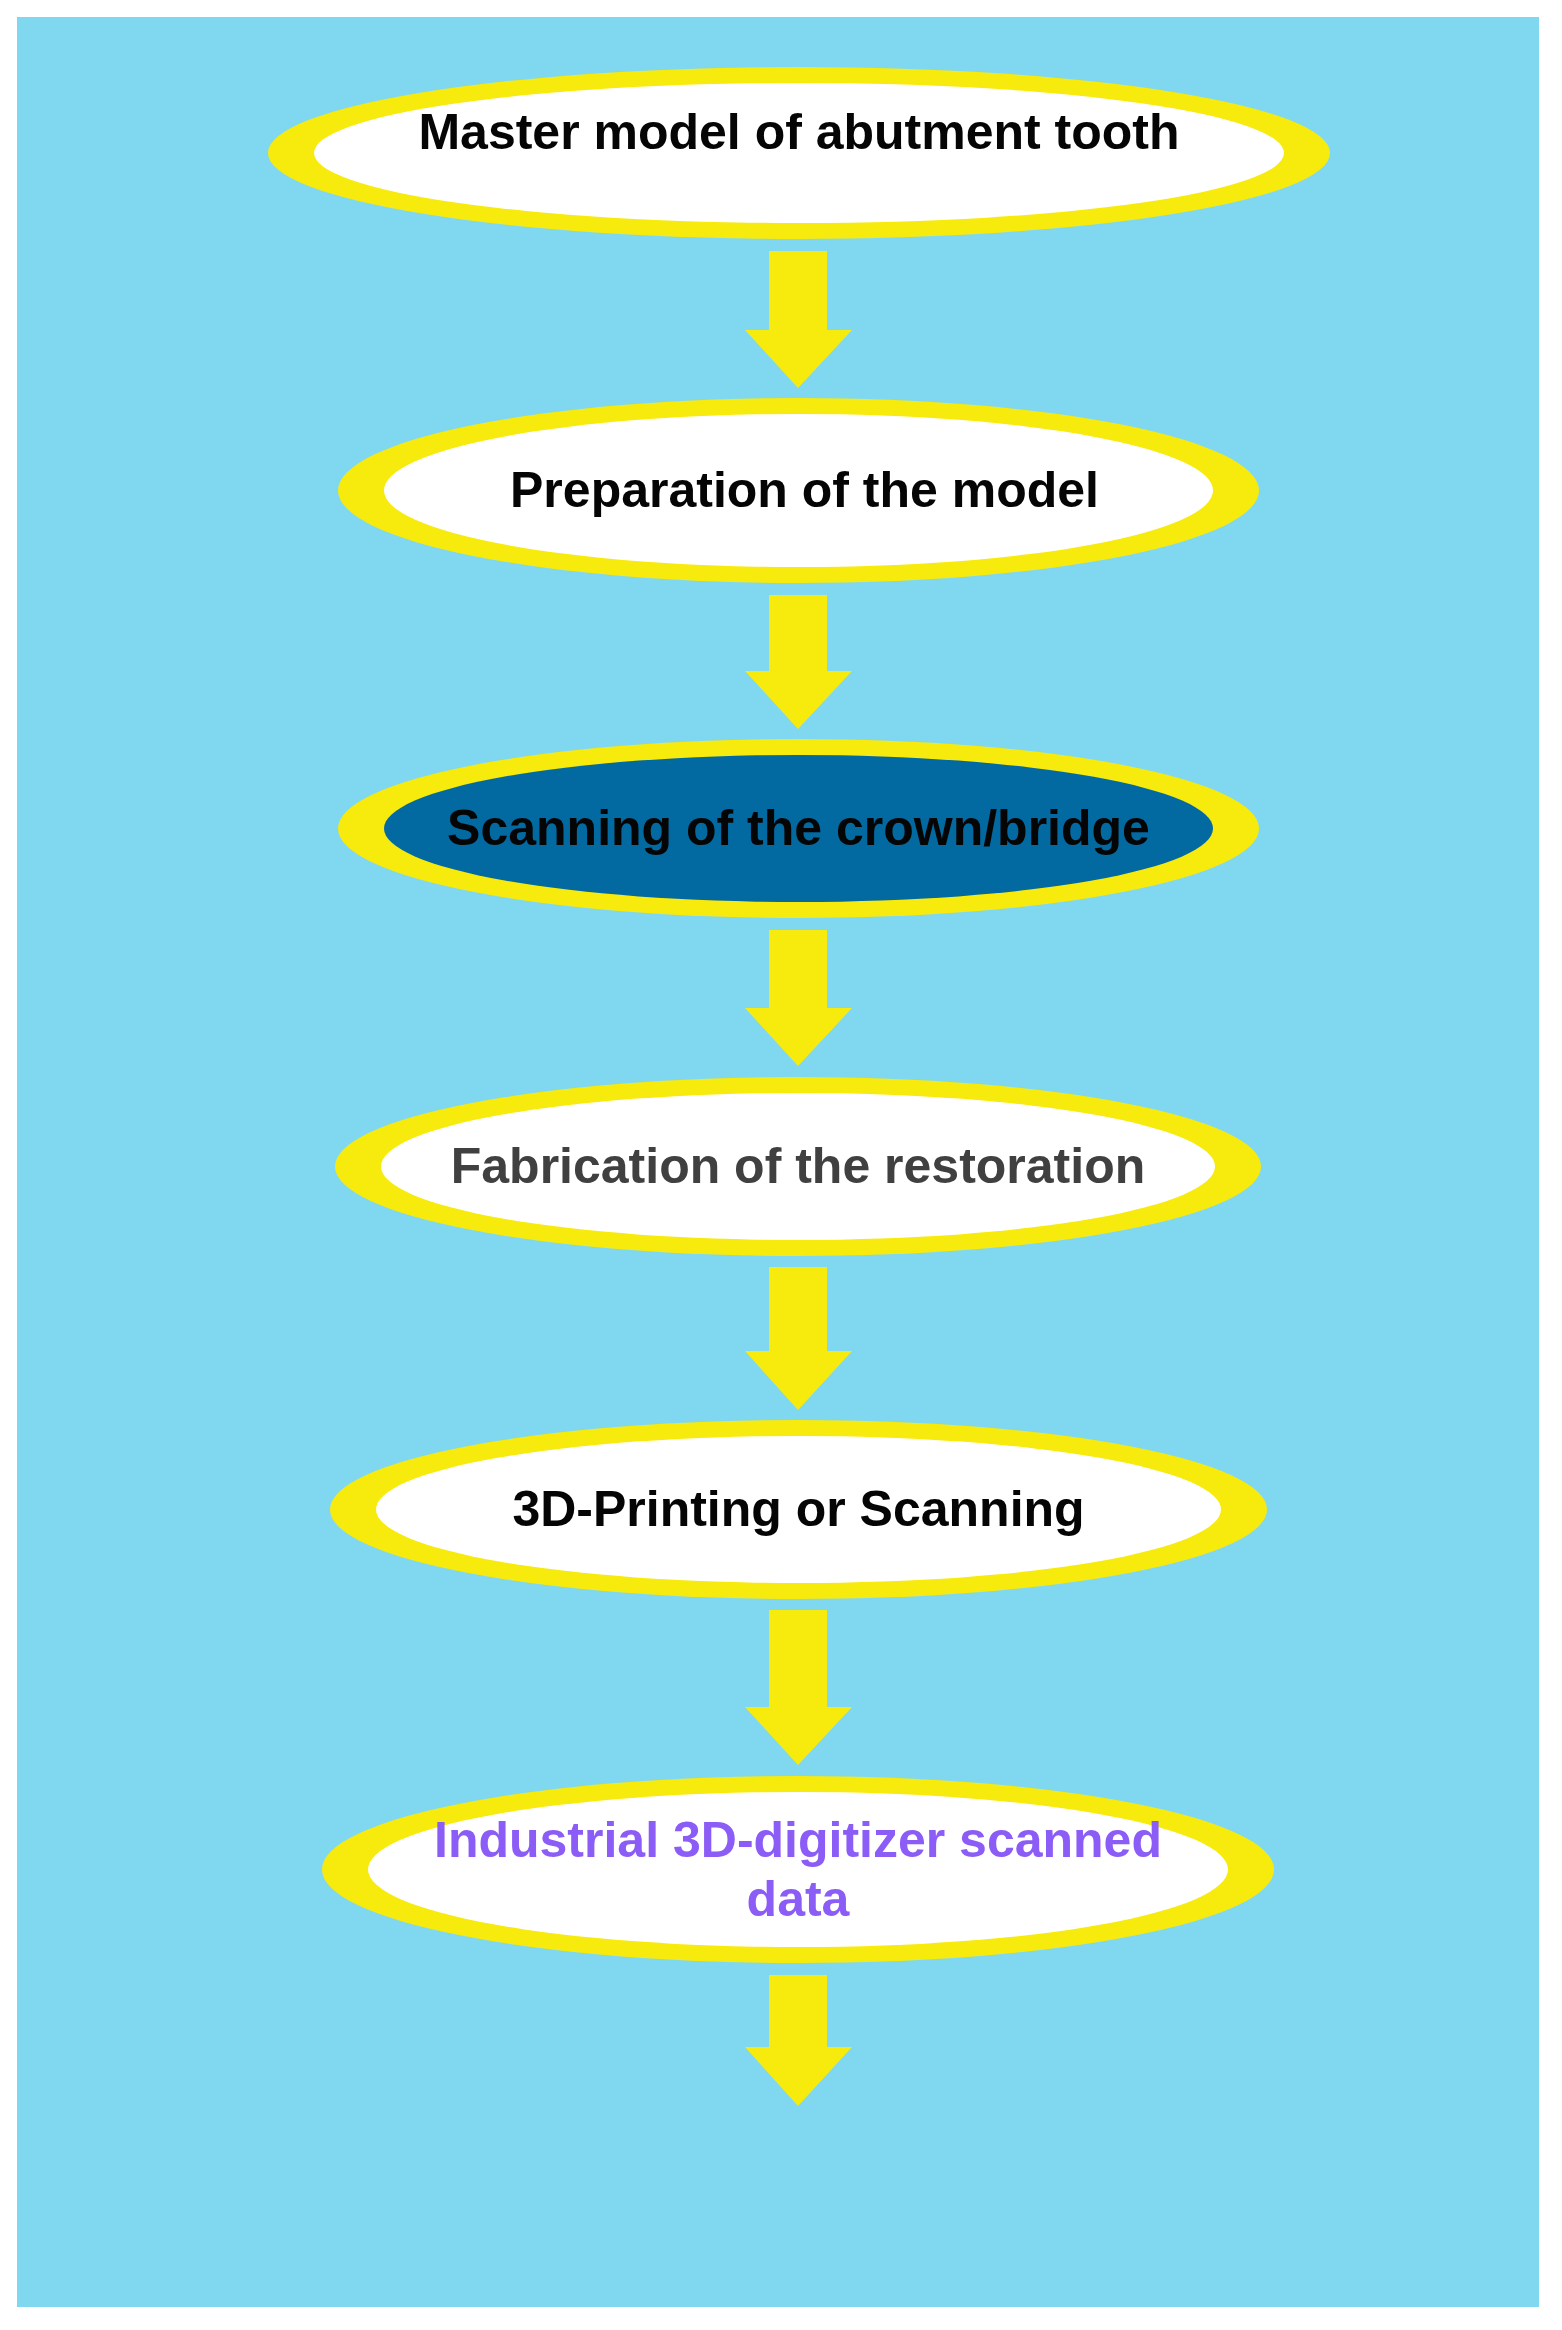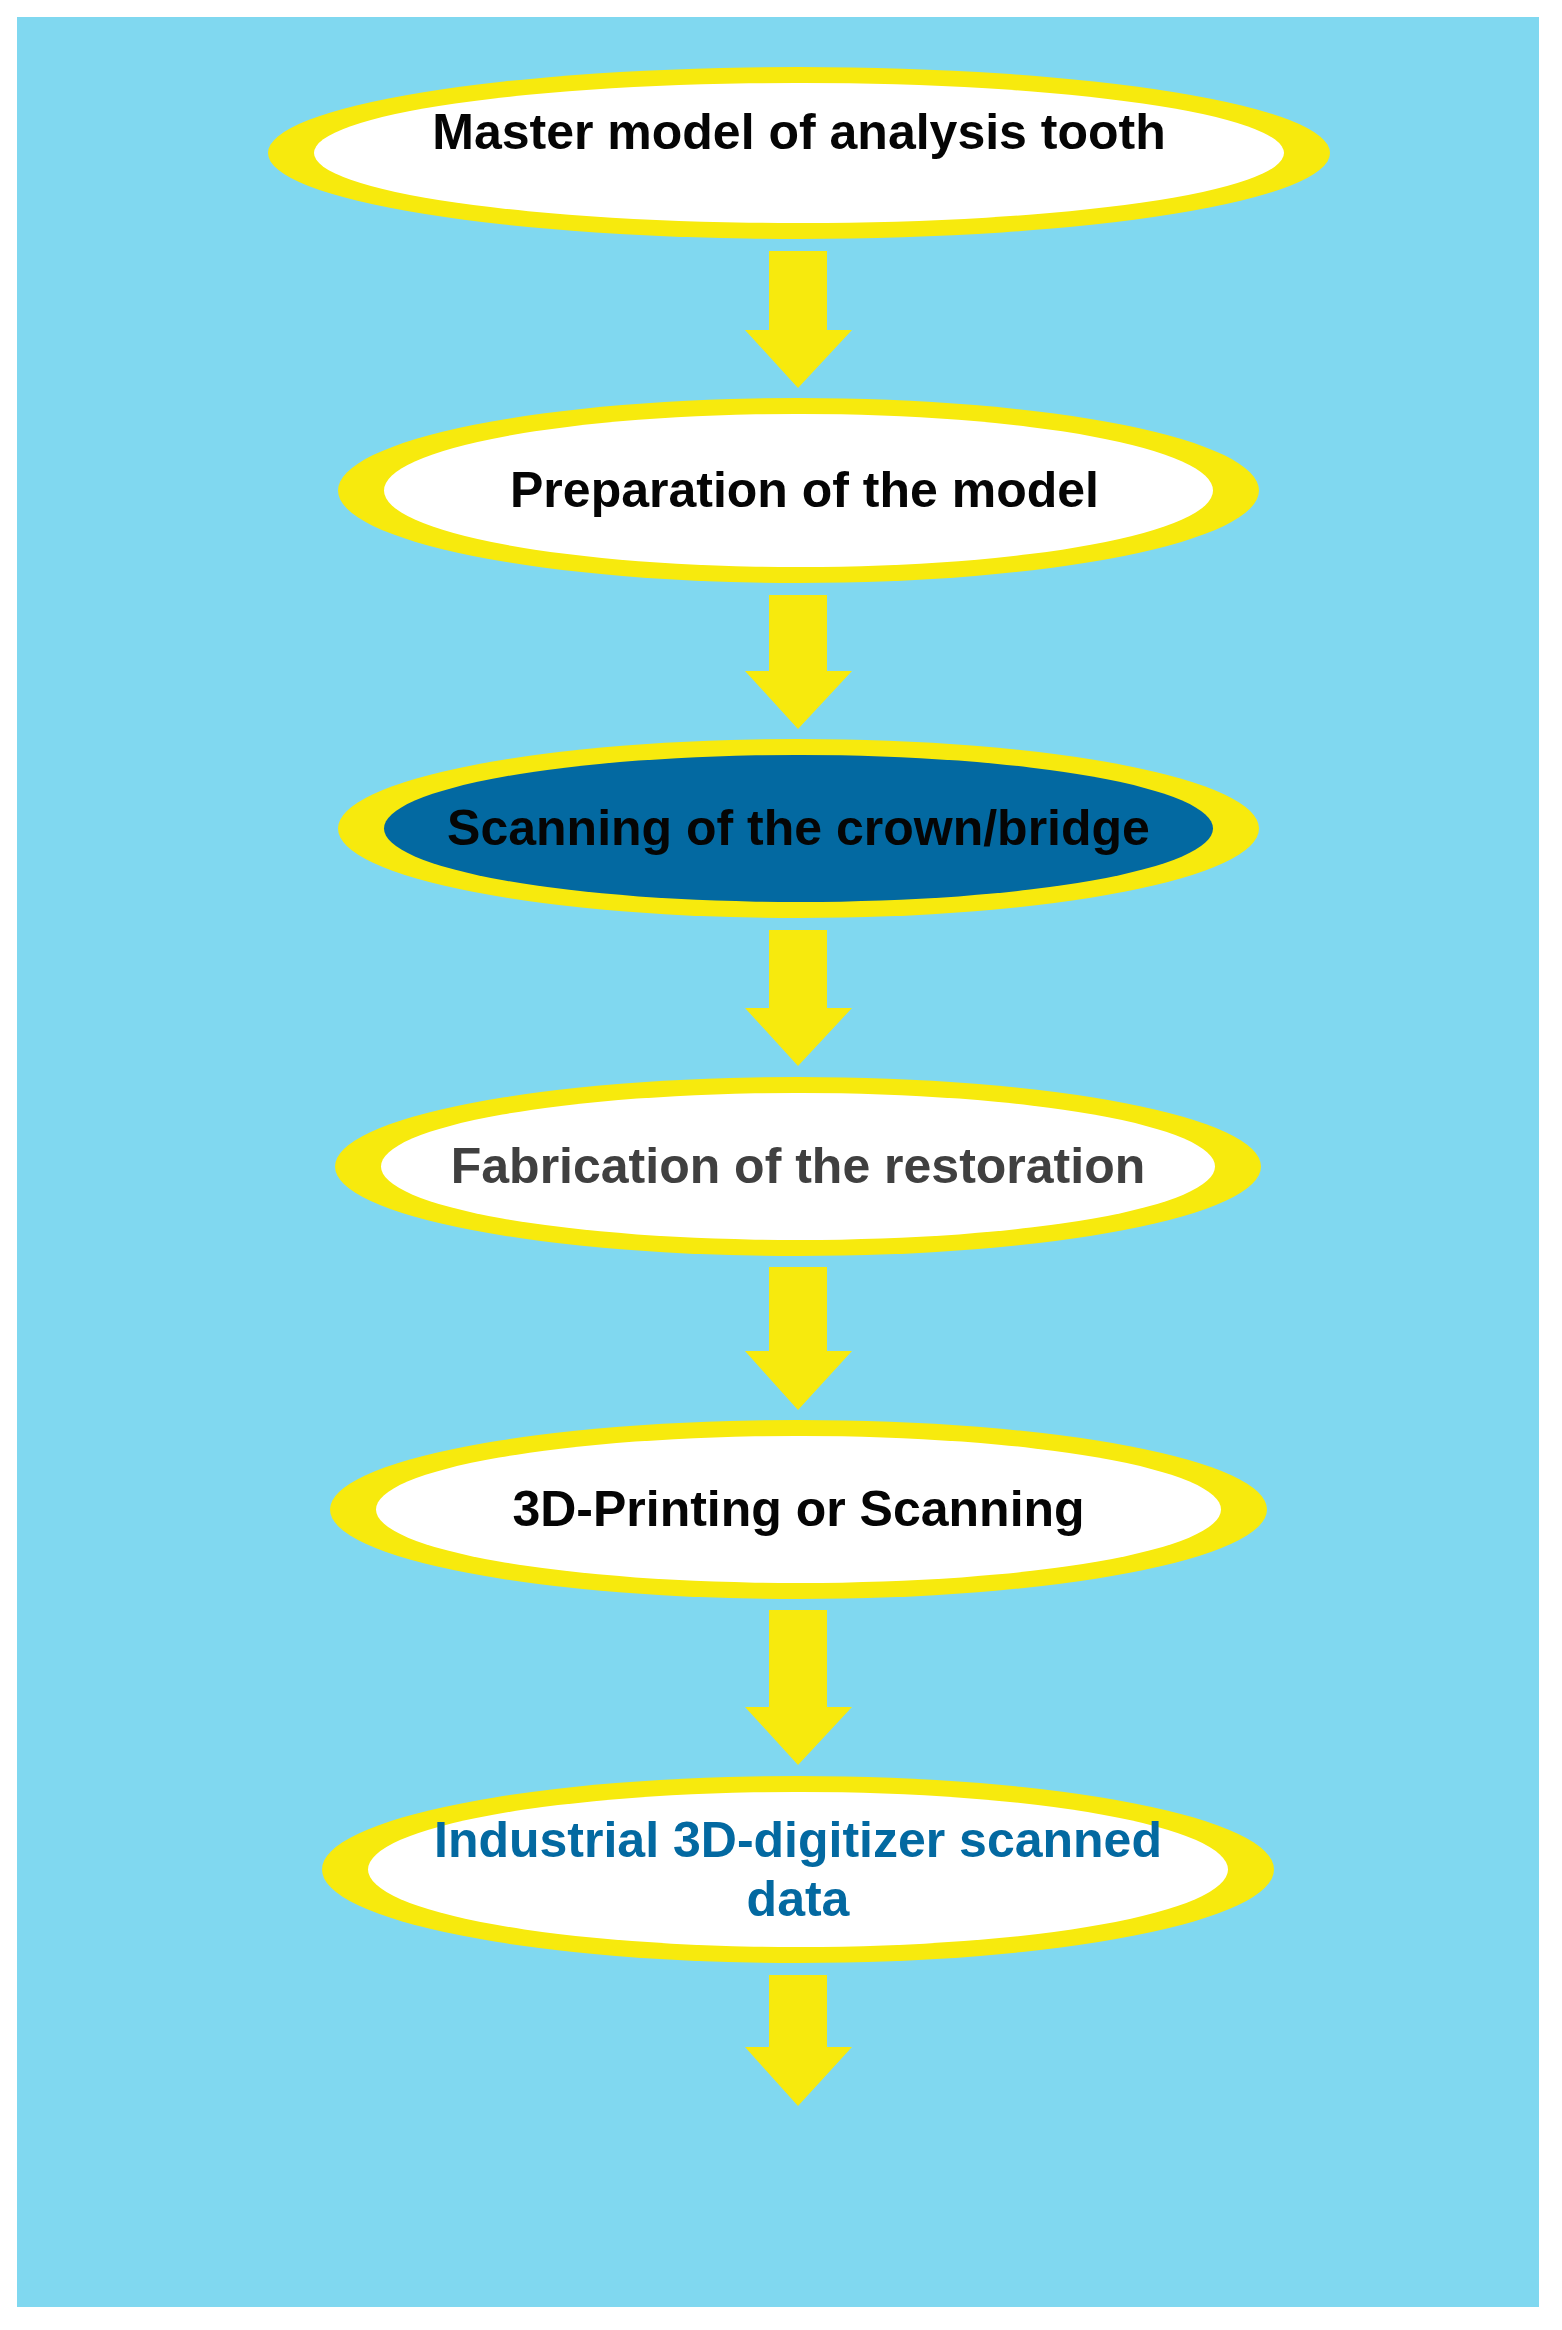--- a/index.html
+++ b/index.html
@@ -61,21 +61,21 @@
   }
 </style>
 </head>
 <body>
 
 <div class="page" style="background: rgb(255, 255, 255);">
   <div class="panel" style="background: rgb(128, 216, 240);">
     <div class="flow" id="flow">
         <div class="node node-0" style="left: 251px; top: 50px; width: 1062px; height: 172px; background: rgb(247, 234, 13);">
           <div class="node-inner" style="background: rgb(255, 255, 255);">
-            <div class="node-label" style="color: rgb(5, 5, 5);">Master model of analysis tooth</div>
+            <div class="node-label" style="color: rgb(5, 5, 5);">Master model of abutment tooth</div>
           </div>
         </div>
         <div class="node node-1" style="left: 321px; top: 381px; width: 921px; height: 185px; background: rgb(247, 234, 13);">
           <div class="node-inner" style="background: rgb(255, 255, 255);">
             <div class="node-label" style="color: rgb(5, 5, 5); margin-left: 12px;">Preparation of the model</div>
           </div>
         </div>
         <div class="node node-2" style="left: 321px; top: 722px; width: 921px; height: 179px; background: rgb(247, 234, 13);">
           <div class="node-inner" style="background: #0369a1;">
             <div class="node-label" style="color: rgb(5, 5, 5);">Scanning of the crown/bridge</div>
@@ -86,21 +86,21 @@
             <div class="node-label" style="color: #404040;">Fabrication of the restoration</div>
           </div>
         </div>
         <div class="node node-4" style="left: 313px; top: 1403px; width: 937px; height: 179px; background: rgb(247, 234, 13);">
           <div class="node-inner" style="background: rgb(255, 255, 255);">
             <div class="node-label" style="color: rgb(5, 5, 5);">3D-Printing or Scanning</div>
           </div>
         </div>
         <div class="node node-5" style="left: 305px; top: 1759px; width: 952px; height: 187px; background: rgb(247, 234, 13);">
           <div class="node-inner" style="background: rgb(255, 255, 255);">
-            <div class="node-label" style="color: #0369a1;">Industrial 3D-digitizer scanned
+            <div class="node-label" style="color: #8b5cf6;">Industrial 3D-digitizer scanned
 data</div>
           </div>
         </div>
         <div class="arrow" style="left: 728px; top: 234px; width: 107px; height: 137px; background: rgb(247, 234, 13); clip-path: polygon(24px 0px, 82px 0px, 82px 79px, 107px 79px, 53px 137px, 0px 79px, 24px 79px);"></div>
         <div class="arrow" style="left: 728px; top: 578px; width: 107px; height: 134px; background: rgb(247, 234, 13); clip-path: polygon(24px 0px, 82px 0px, 82px 76px, 107px 76px, 53px 134px, 0px 76px, 24px 76px);"></div>
         <div class="arrow" style="left: 728px; top: 913px; width: 107px; height: 136px; background: rgb(247, 234, 13); clip-path: polygon(24px 0px, 82px 0px, 82px 78px, 107px 78px, 53px 136px, 0px 78px, 24px 78px);"></div>
         <div class="arrow" style="left: 728px; top: 1250px; width: 107px; height: 143px; background: rgb(247, 234, 13); clip-path: polygon(24px 0px, 82px 0px, 82px 84px, 107px 84px, 53px 143px, 0px 84px, 24px 84px);"></div>
         <div class="arrow" style="left: 728px; top: 1593px; width: 107px; height: 155px; background: rgb(247, 234, 13); clip-path: polygon(24px 0px, 82px 0px, 82px 97px, 107px 97px, 53px 155px, 0px 97px, 24px 97px);"></div>
         <div class="arrow" style="left: 728px; top: 1958px; width: 107px; height: 131px; background: rgb(247, 234, 13); clip-path: polygon(24px 0px, 82px 0px, 82px 72px, 107px 72px, 53px 131px, 0px 72px, 24px 72px);"></div>
       </div>

